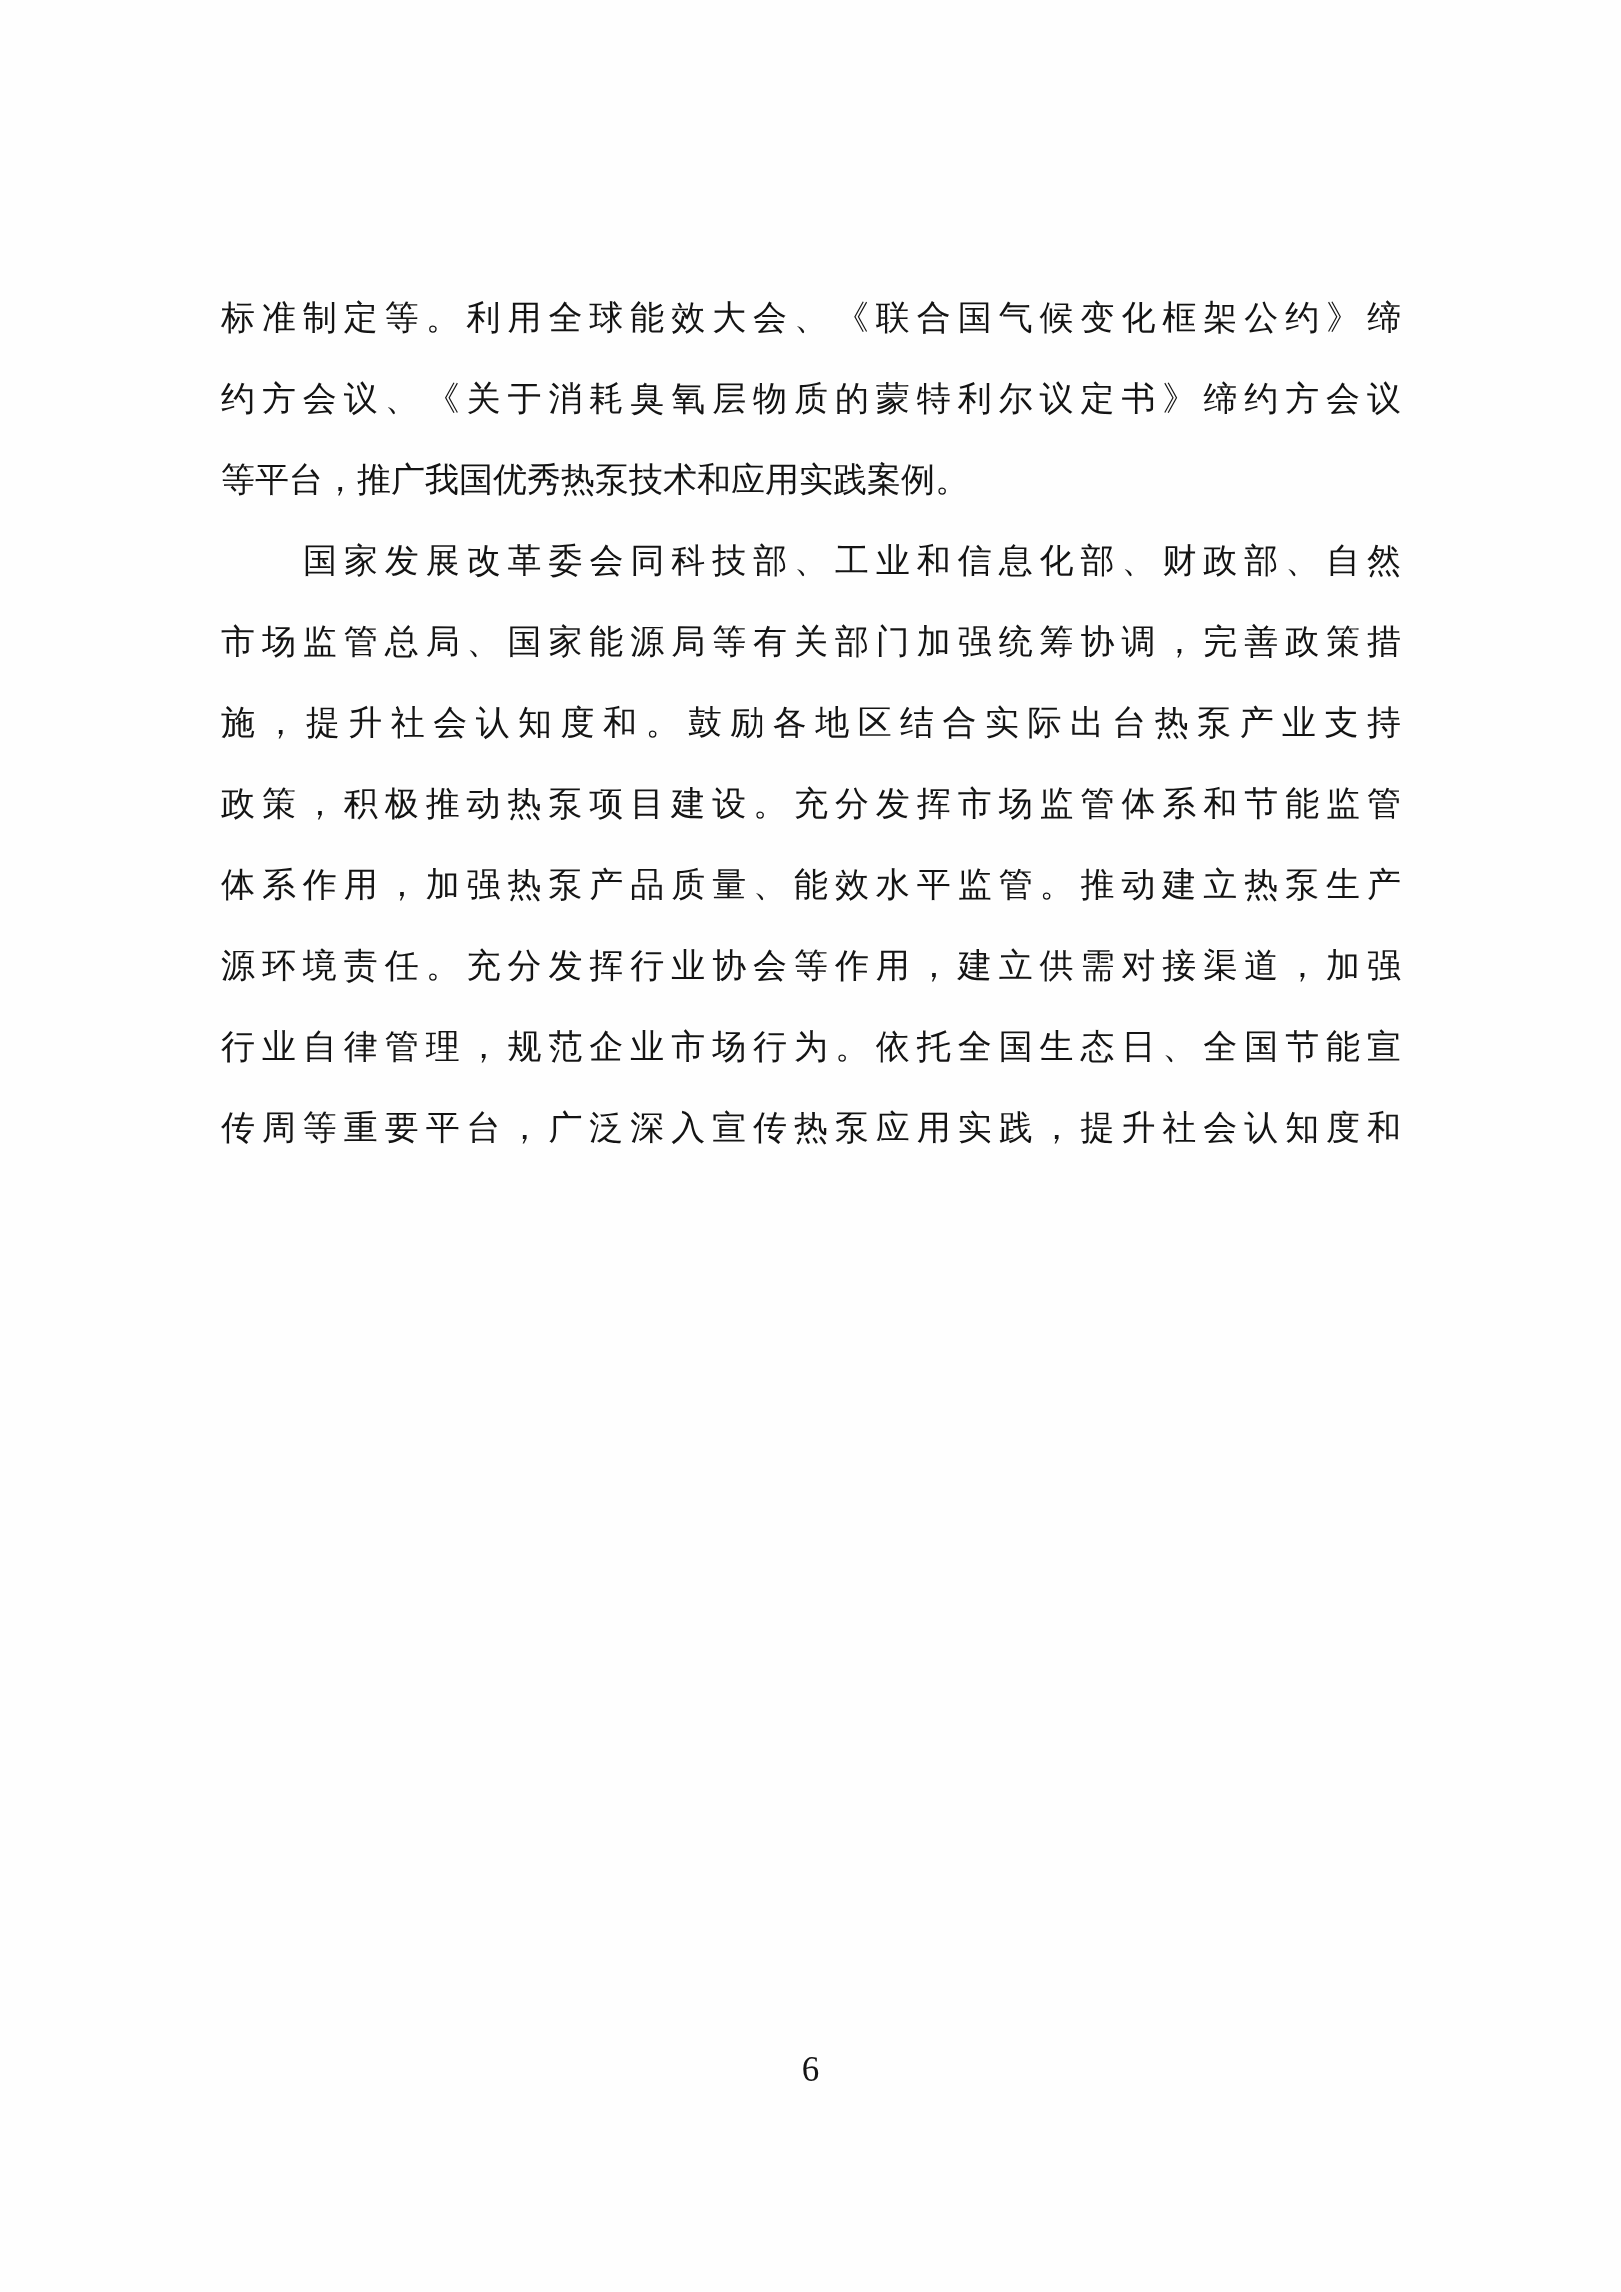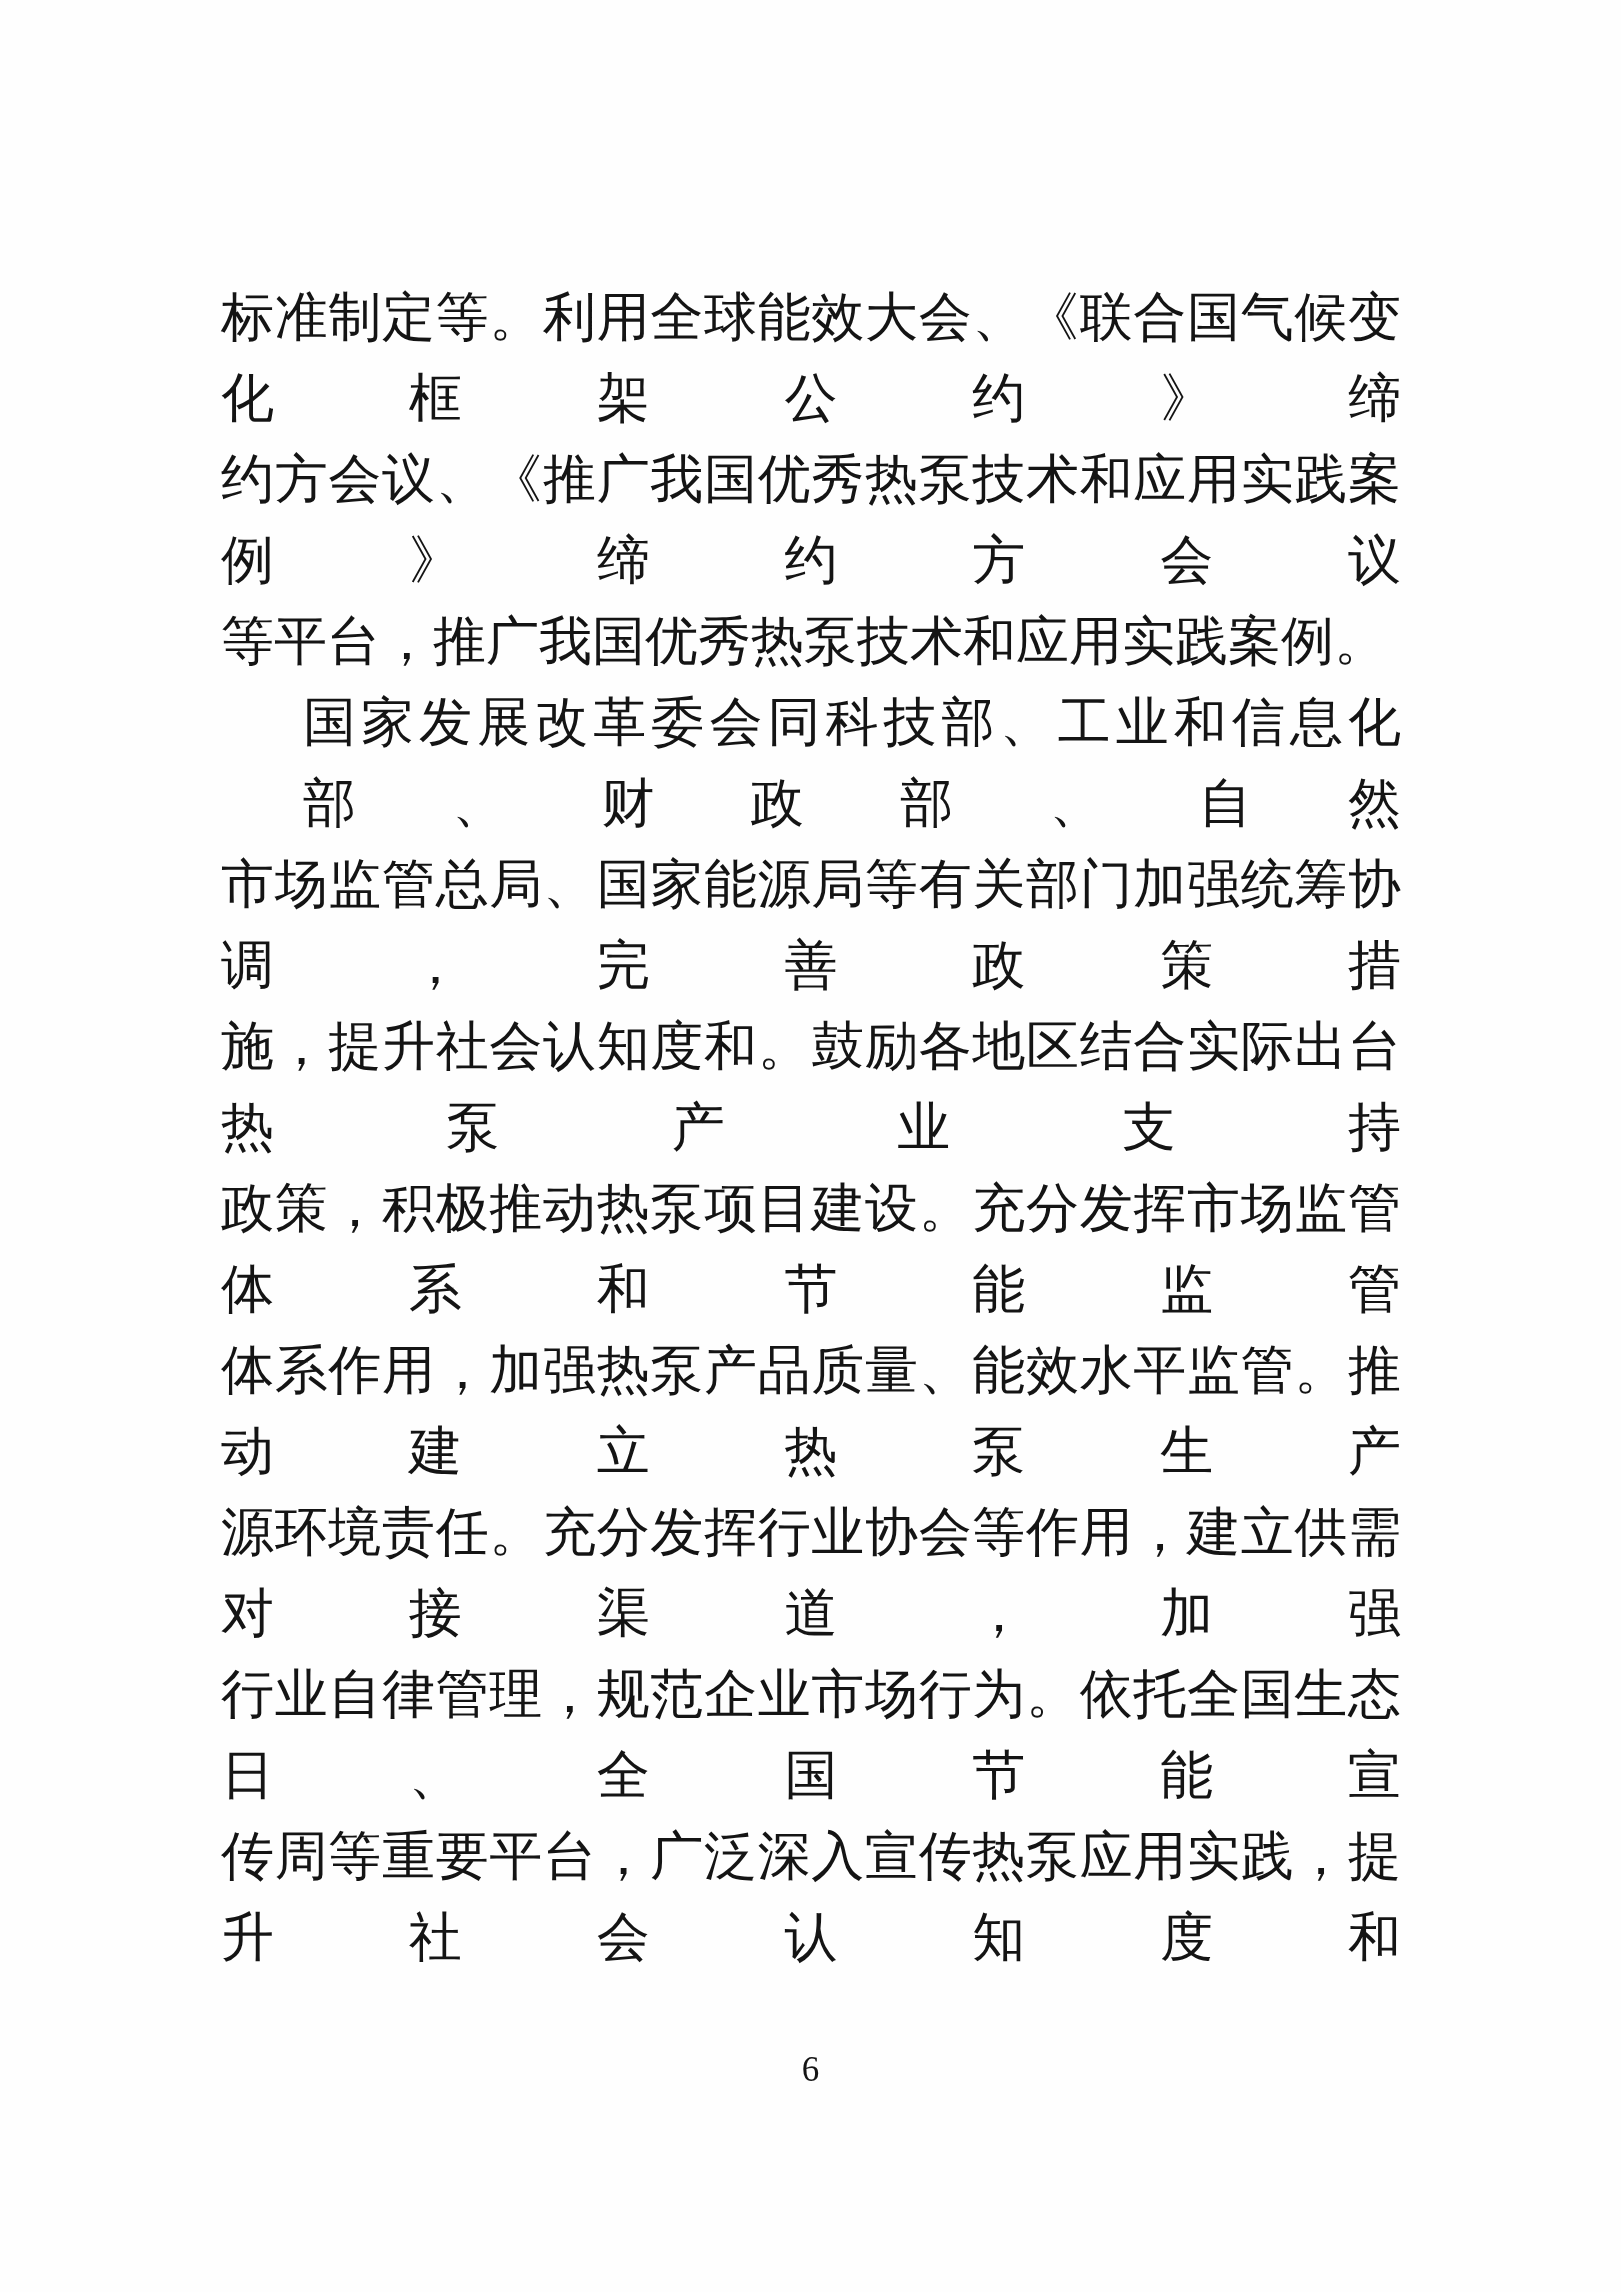--- a/index.html
+++ b/index.html
@@ -19,21 +19,21 @@
     position: absolute;
     left: 221px;
     right: 220px;
     top: 277px;
   }
   .paragraph {
     margin: 0;
     padding: 0;
   }
   .text-line {
-    font-size: 53px;
+    font-size: 34px;
     line-height: 81px;
     color: #141414;
     text-align: justify;
     text-align-last: justify;
     text-justify: inter-character;
     font-family: "Liberation Serif", "DejaVu Serif", serif;
   }
   .text-line.last {
     text-align: center;
     text-align-last: left;
@@ -54,21 +54,21 @@
     font-family: "Liberation Serif", "DejaVu Serif", serif;
   }
 </style>
 </head>
 <body>
 
 <div class="page">
   <div class="text-block" id="body-block">
       <div class="paragraph">
         <div class="text-line">标准制定等。利用全球能效大会、《联合国气候变化框架公约》缔</div>
-        <div class="text-line">约方会议、《推广我国优秀热泵技术和应用实践案例》缔约方会议</div>
+        <div class="text-line">约方会议、《关于消耗臭氧层物质的蒙特利尔议定书》缔约方会议</div>
         <div class="text-line last">等平台，推广我国优秀热泵技术和应用实践案例。</div>
       </div>
       <div class="paragraph">
         <div class="text-line indent">国家发展改革委会同科技部、工业和信息化部、财政部、自然</div>
         <div class="text-line">市场监管总局、国家能源局等有关部门加强统筹协调，完善政策措</div>
         <div class="text-line">施，提升社会认知度和。鼓励各地区结合实际出台热泵产业支持</div>
         <div class="text-line">政策，积极推动热泵项目建设。充分发挥市场监管体系和节能监管</div>
         <div class="text-line">体系作用，加强热泵产品质量、能效水平监管。推动建立热泵生产</div>
         <div class="text-line">源环境责任。充分发挥行业协会等作用，建立供需对接渠道，加强</div>
         <div class="text-line">行业自律管理，规范企业市场行为。依托全国生态日、全国节能宣</div>

